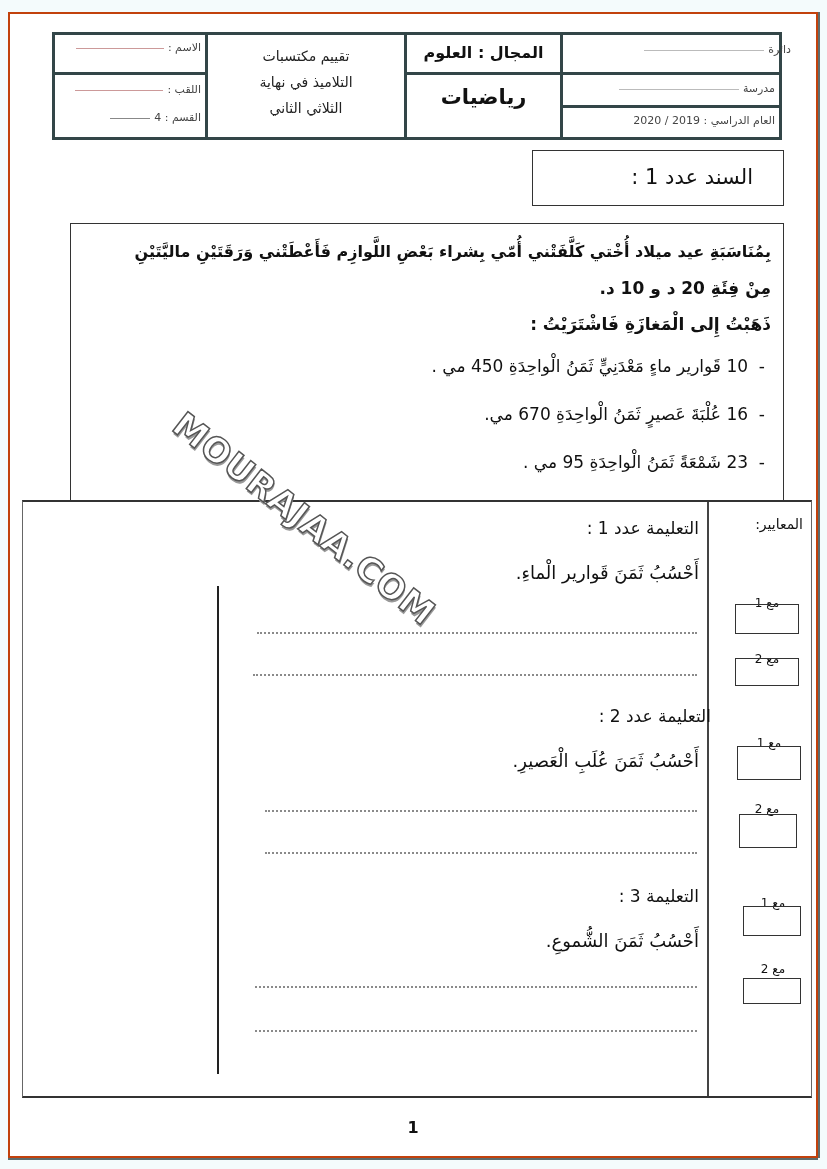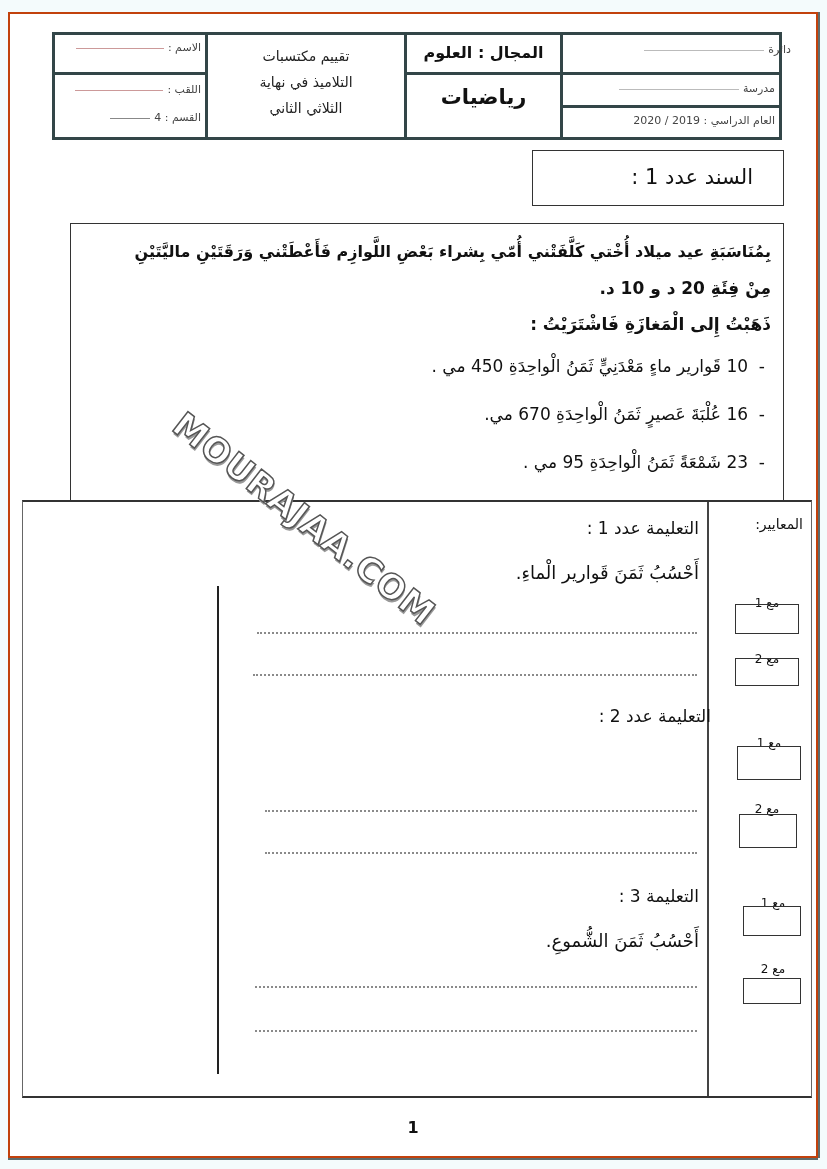--- a/index.html
+++ b/index.html
@@ -118,20 +118,21 @@
     <div class="abs rtl" style="left:690px;top:14px;width:90px;font-size:14px">المعايير:</div>
 
     <div class="abs" style="left:194px;top:84px;width:2px;height:488px;background:#222"></div>
 
     <div class="abs rtl" style="left:300px;top:16px;width:376px;font-size:17px">التعليمة عدد 1 :</div>
     <div class="abs rtl" style="left:300px;top:60px;width:376px;font-size:18px">أَحْسُبُ ثَمَنَ قَوارير الْماءِ.</div>
     <div class="dotline" style="left:234px;top:130px;width:440px"></div>
     <div class="dotline" style="left:230px;top:172px;width:444px"></div>
 
     <div class="abs rtl" style="left:312px;top:204px;width:376px;font-size:17px">التعليمة عدد 2 :</div>
+    <div class="abs rtl" style="left:300px;top:248px;width:376px;font-size:18px">أَحْسُبُ ثَمَنَ عُلَبِ الْعَصيرِ.</div>
     <div class="dotline" style="left:242px;top:308px;width:432px"></div>
     <div class="dotline" style="left:242px;top:350px;width:432px"></div>
 
     <div class="abs rtl" style="left:300px;top:384px;width:376px;font-size:17px">التعليمة 3 :</div>
     <div class="abs rtl" style="left:300px;top:428px;width:376px;font-size:18px">أَحْسُبُ ثَمَنَ الشُّموعِ.</div>
     <div class="dotline" style="left:232px;top:484px;width:442px"></div>
     <div class="dotline" style="left:232px;top:528px;width:442px"></div>
 
     <div class="crit-label" style="left:714px;top:82px">مع 1</div>
     <div class="crit-box" style="left:712px;top:102px"></div>

